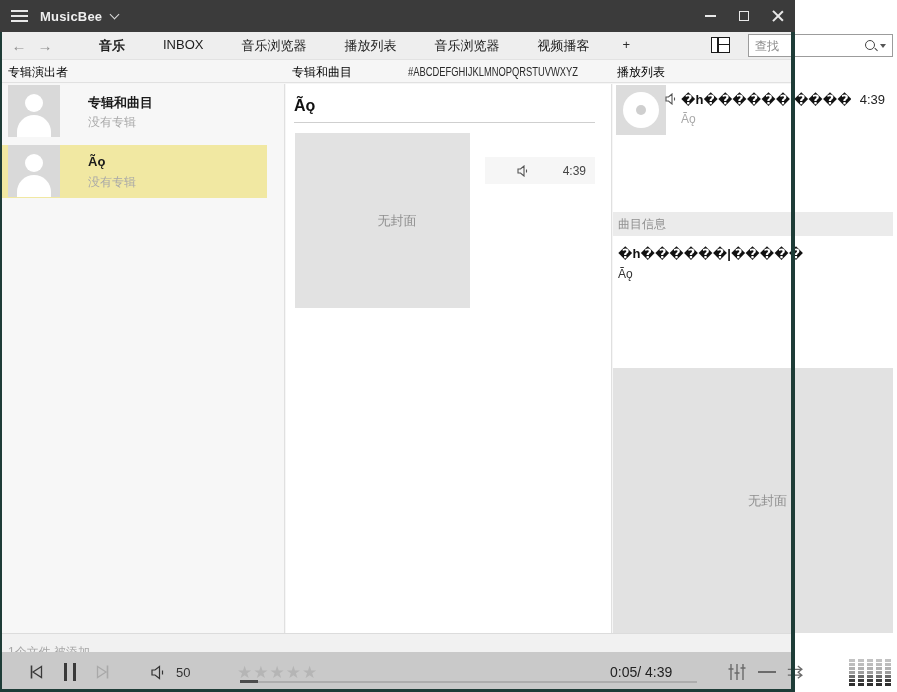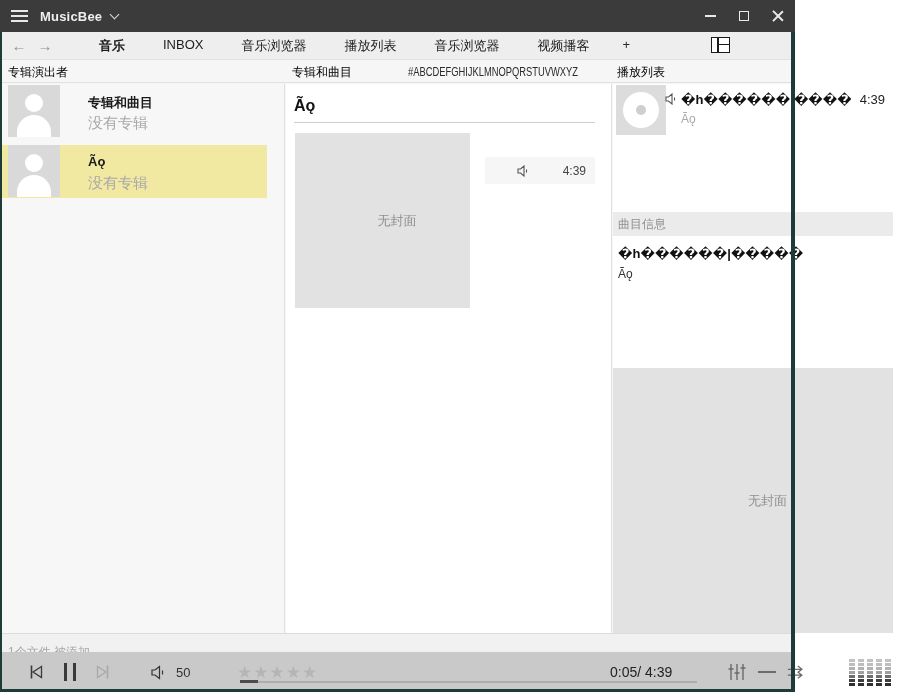--- a/index.html
+++ b/index.html
@@ -74,21 +74,21 @@
 
   
   .artist-row { position:relative; height:53px; margin:0 17px 7px 2px; }
   .artist-row.selected { background:#f1e8a2; }
   .avatar { position:absolute; left:6px; top:0; width:52px; height:52px; background:#d9d9d9; overflow:hidden; }
   .avatar::before { content:""; position:absolute; left:17px; top:9px; width:18px; height:18px;
     background:#fff; border-radius:50%; }
   .avatar::after { content:""; position:absolute; left:9px; top:30px; width:34px; height:24px;
     background:#fff; border-radius:17px 17px 0 0; }
   .artist-name { position:absolute; left:86px; top:9px; font-size:13px; font-weight:bold; color:#1a1a1a; }
-  .artist-sub { position:absolute; left:86px; top:29px; font-size:15px; color:#a8a8a8; }
+  .artist-sub { position:absolute; left:86px; top:29px; font-size:12px; color:#a8a8a8; }
 
   
   .artist-heading { position:absolute; left:8px; top:13px; font-size:16px; font-weight:bold; color:#111; }
   .heading-rule { position:absolute; left:8px; top:38px; width:301px; height:1px; background:#cfcfcf; }
   .cover { background:#e2e2e2; display:flex; align-items:center; justify-content:center;
     font-size:13px; color:#8f8f8f;padding-left:29px; }
   .cover-center { position:absolute; left:9px; top:49px; width:175px; height:175px; }
   .track-row { position:absolute; left:199px; top:73px; width:110px; height:27px; background:#f6f6f6;
     display:flex; align-items:center; }
   .track-row .dur { margin-left:auto; padding-right:9px; font-size:12px; color:#444; }
@@ -180,20 +180,25 @@
       <div class="tab active">音乐</div>
       <div class="tab">INBOX</div>
       <div class="tab">音乐浏览器</div>
       <div class="tab">播放列表</div>
       <div class="tab">音乐浏览器</div>
       <div class="tab">视频播客</div>
       <div class="tab newtab">+</div>
     </div>
   </div>
   <div class="panelbtn"></div>
+  <div class="searchbox">
+    <input type="text" placeholder="查找" style="">
+    <span class="mag"></span>
+    <span class="scaret"></span>
+  </div>
 
   <div class="headerstrip">
     <div class="pheader ph-artists">专辑演出者</div>
     <div class="pheader ph-albums">专辑和曲目</div>
     <div class="alphabet">#ABCDEFGHIJKLMNOPQRSTUVWXYZ</div>
     <div class="pheader ph-playlist">播放列表</div>
   </div>
 
   <div class="col-left">
     <div style="height:1px"></div>

